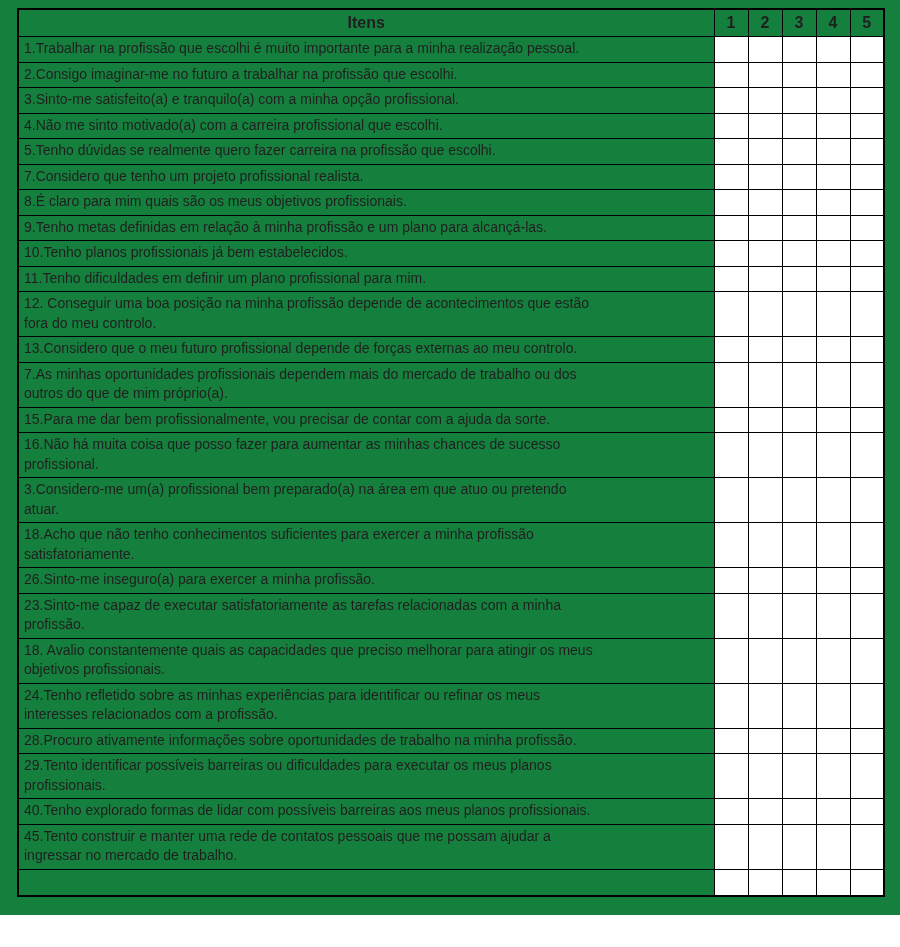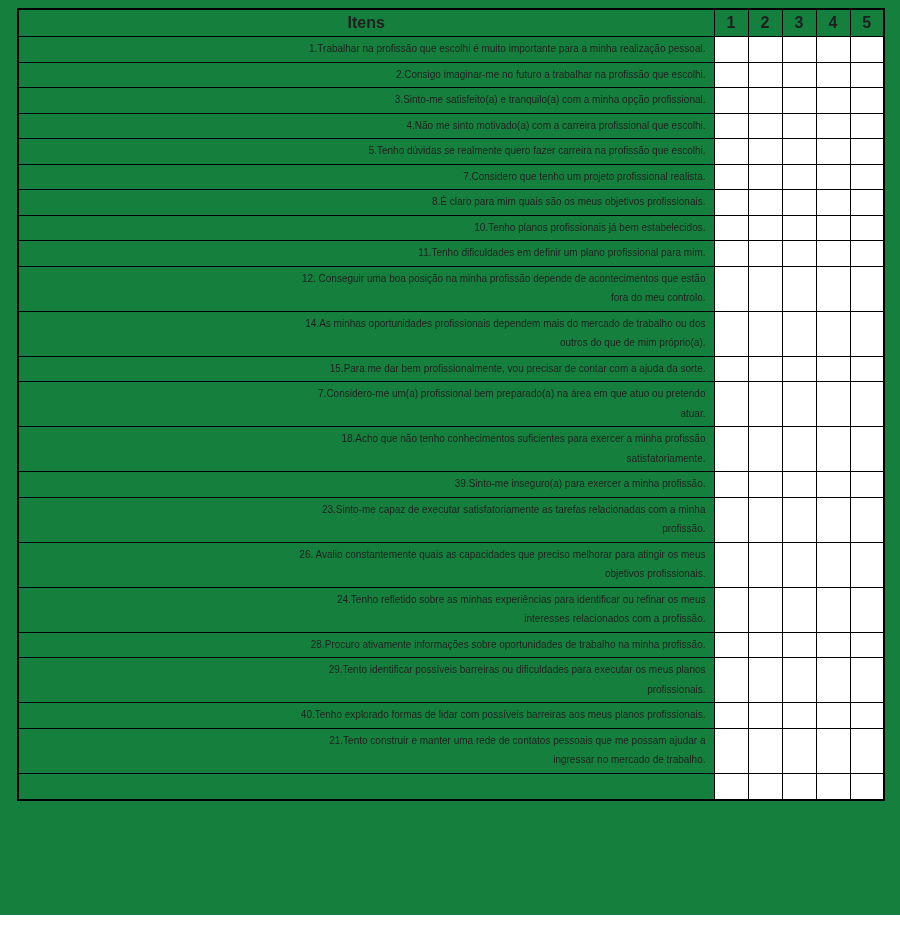--- a/index.html
+++ b/index.html
@@ -36,24 +36,24 @@
     padding: 3px 4px;
   }
   th.rate-head {
     font-size: 16px;
     font-weight: bold;
     text-align: center;
     line-height: 20px;
     padding: 3px 0;
   }
   td.item {
-    font-size: 10px;
+    font-size: 14px;
     line-height: 19.5px;
     padding: 2px 8px 3px 5px;
-    text-align: right;
+    text-align: left;
     vertical-align: top;
     white-space: pre-line;
   }
   td.rate {
     background: #ffffff;
   }
   tr.partial-row td {
     height: 20px;
     border-bottom: none;
   }
@@ -139,20 +139,28 @@
 
   <tr>
     <td class="item">8.É claro para mim quais são os meus objetivos profissionais.</td>
     <td class="rate"></td>
     <td class="rate"></td>
     <td class="rate"></td>
     <td class="rate"></td>
     <td class="rate"></td>
   </tr>
 
+  <tr>
+    <td class="item">9.Tenho metas definidas em relação à minha profissão e um plano para alcançá-las.</td>
+    <td class="rate"></td>
+    <td class="rate"></td>
+    <td class="rate"></td>
+    <td class="rate"></td>
+    <td class="rate"></td>
+  </tr>
 
   <tr>
     <td class="item">10.Tenho planos profissionais já bem estabelecidos.</td>
     <td class="rate"></td>
     <td class="rate"></td>
     <td class="rate"></td>
     <td class="rate"></td>
     <td class="rate"></td>
   </tr>
 
@@ -168,83 +176,100 @@
   <tr>
     <td class="item">12. Conseguir uma boa posição na minha profissão depende de acontecimentos que estão
 fora do meu controlo.</td>
     <td class="rate"></td>
     <td class="rate"></td>
     <td class="rate"></td>
     <td class="rate"></td>
     <td class="rate"></td>
   </tr>
 
-
-  <tr>
-    <td class="item">14.As minhas oportunidades profissionais dependem mais do mercado de trabalho ou dos
+  <tr>
+    <td class="item">13.Considero que o meu futuro profissional depende de forças externas ao meu controlo.</td>
+    <td class="rate"></td>
+    <td class="rate"></td>
+    <td class="rate"></td>
+    <td class="rate"></td>
+    <td class="rate"></td>
+  </tr>
+
+  <tr>
+    <td class="item">7.As minhas oportunidades profissionais dependem mais do mercado de trabalho ou dos
 outros do que de mim próprio(a).</td>
     <td class="rate"></td>
     <td class="rate"></td>
     <td class="rate"></td>
     <td class="rate"></td>
     <td class="rate"></td>
   </tr>
 
   <tr>
     <td class="item">15.Para me dar bem profissionalmente, vou precisar de contar com a ajuda da sorte.</td>
     <td class="rate"></td>
     <td class="rate"></td>
     <td class="rate"></td>
     <td class="rate"></td>
     <td class="rate"></td>
   </tr>
 
-
-  <tr>
-    <td class="item">7.Considero-me um(a) profissional bem preparado(a) na área em que atuo ou pretendo
+  <tr>
+    <td class="item">16.Não há muita coisa que posso fazer para aumentar as minhas chances de sucesso
+profissional.</td>
+    <td class="rate"></td>
+    <td class="rate"></td>
+    <td class="rate"></td>
+    <td class="rate"></td>
+    <td class="rate"></td>
+  </tr>
+
+  <tr>
+    <td class="item">3.Considero-me um(a) profissional bem preparado(a) na área em que atuo ou pretendo
 atuar.</td>
     <td class="rate"></td>
     <td class="rate"></td>
     <td class="rate"></td>
     <td class="rate"></td>
     <td class="rate"></td>
   </tr>
 
   <tr>
     <td class="item">18.Acho que não tenho conhecimentos suficientes para exercer a minha profissão
 satisfatoriamente.</td>
     <td class="rate"></td>
     <td class="rate"></td>
     <td class="rate"></td>
     <td class="rate"></td>
     <td class="rate"></td>
   </tr>
 
   <tr>
-    <td class="item">39.Sinto-me inseguro(a) para exercer a minha profissão.</td>
+    <td class="item">26.Sinto-me inseguro(a) para exercer a minha profissão.</td>
     <td class="rate"></td>
     <td class="rate"></td>
     <td class="rate"></td>
     <td class="rate"></td>
     <td class="rate"></td>
   </tr>
 
   <tr>
     <td class="item">23.Sinto-me capaz de executar satisfatoriamente as tarefas relacionadas com a minha
 profissão.</td>
     <td class="rate"></td>
     <td class="rate"></td>
     <td class="rate"></td>
     <td class="rate"></td>
     <td class="rate"></td>
   </tr>
 
 
   <tr>
-    <td class="item">26. Avalio constantemente quais as capacidades que preciso melhorar para atingir os meus
+    <td class="item">18. Avalio constantemente quais as capacidades que preciso melhorar para atingir os meus
 objetivos profissionais.</td>
     <td class="rate"></td>
     <td class="rate"></td>
     <td class="rate"></td>
     <td class="rate"></td>
     <td class="rate"></td>
   </tr>
 
   <tr>
     <td class="item">24.Tenho refletido sobre as minhas experiências para identificar ou refinar os meus
@@ -278,21 +303,21 @@
   <tr>
     <td class="item">40.Tenho explorado formas de lidar com possíveis barreiras aos meus planos profissionais.</td>
     <td class="rate"></td>
     <td class="rate"></td>
     <td class="rate"></td>
     <td class="rate"></td>
     <td class="rate"></td>
   </tr>
 
   <tr>
-    <td class="item">21.Tento construir e manter uma rede de contatos pessoais que me possam ajudar a
+    <td class="item">45.Tento construir e manter uma rede de contatos pessoais que me possam ajudar a
 ingressar no mercado de trabalho.</td>
     <td class="rate"></td>
     <td class="rate"></td>
     <td class="rate"></td>
     <td class="rate"></td>
     <td class="rate"></td>
   </tr>
 </tbody>
     <tfoot>
       <tr class="partial-row">

